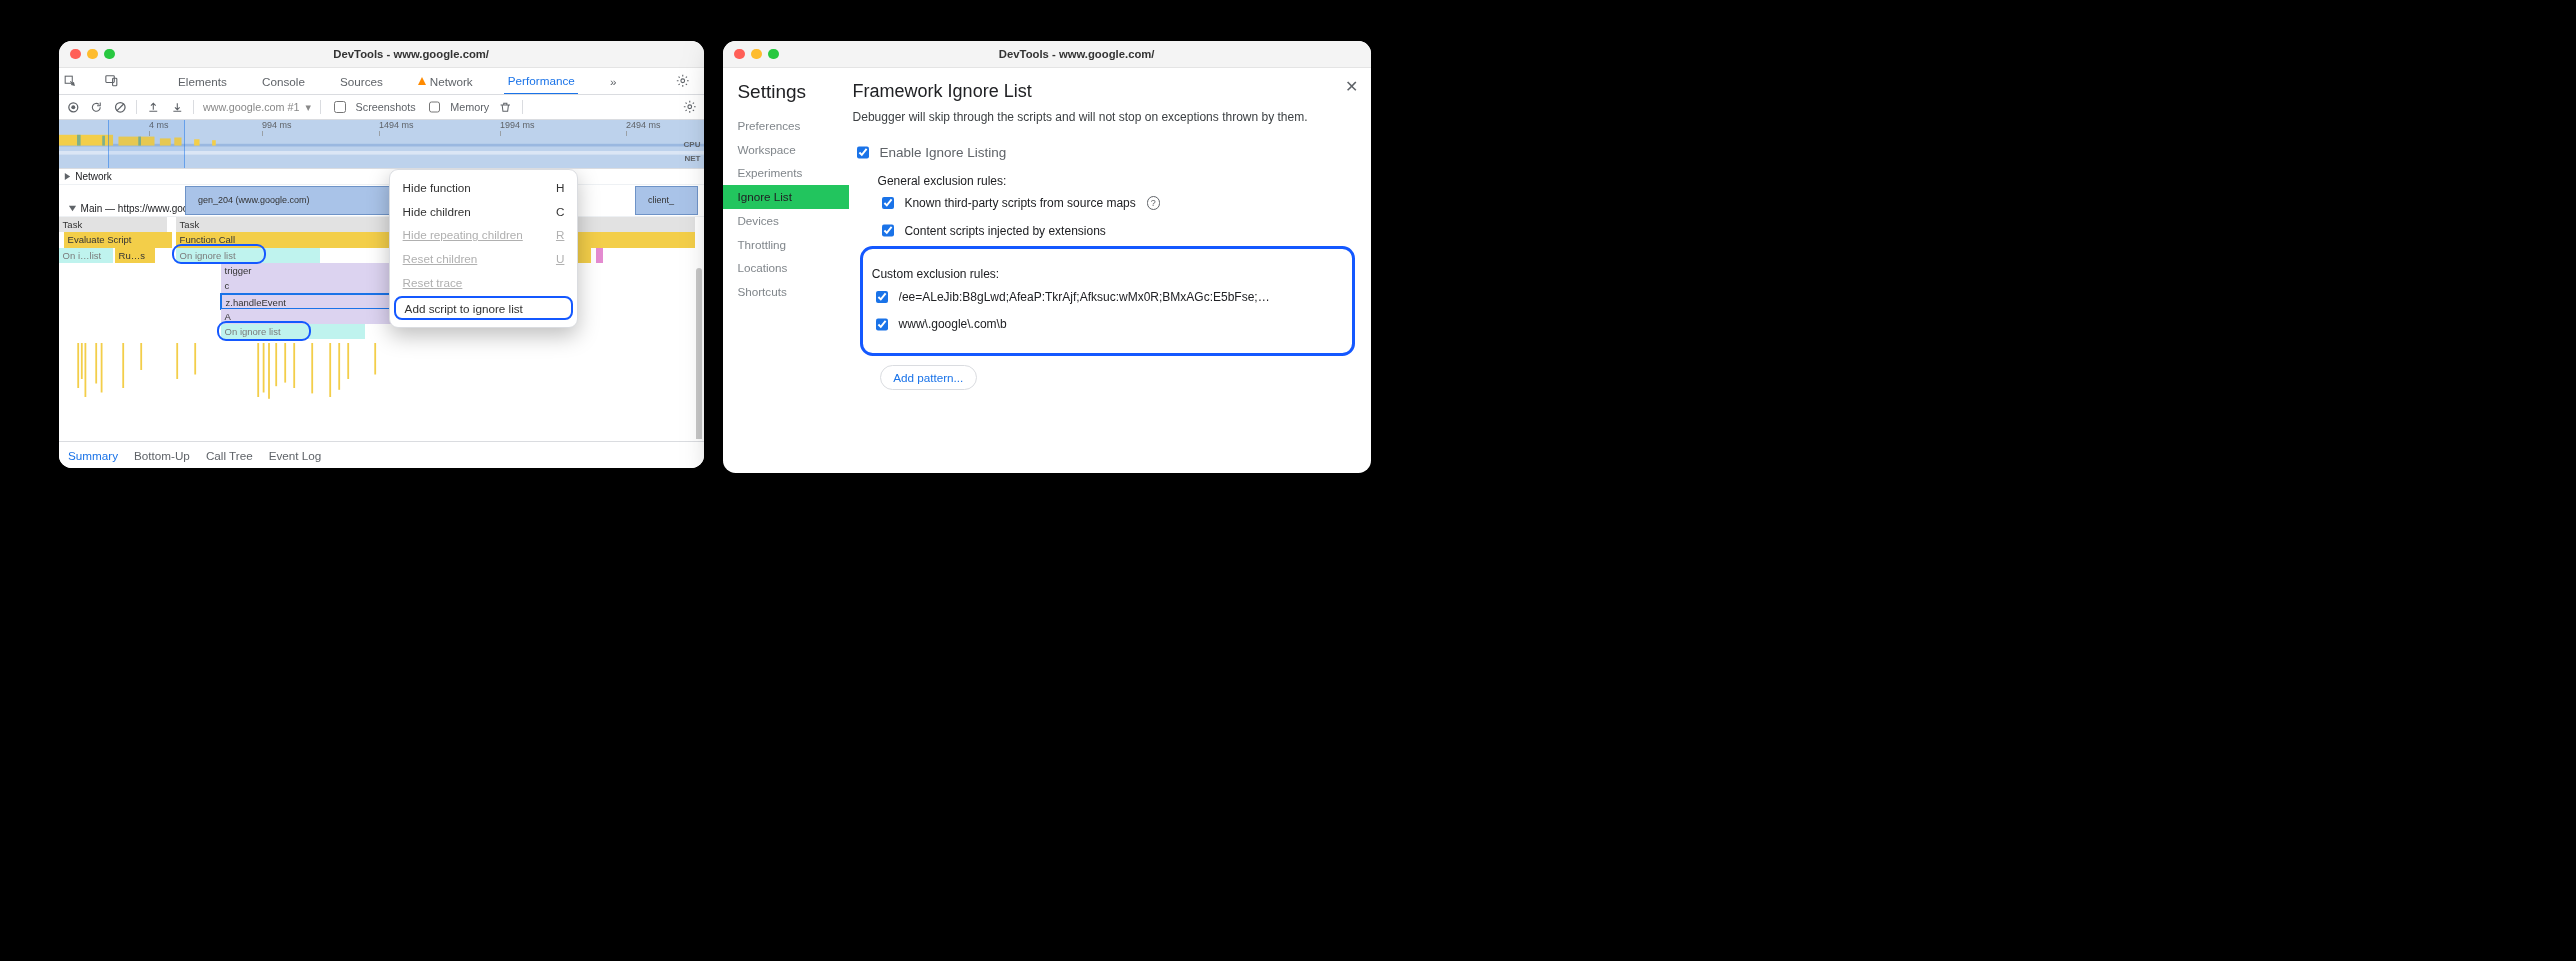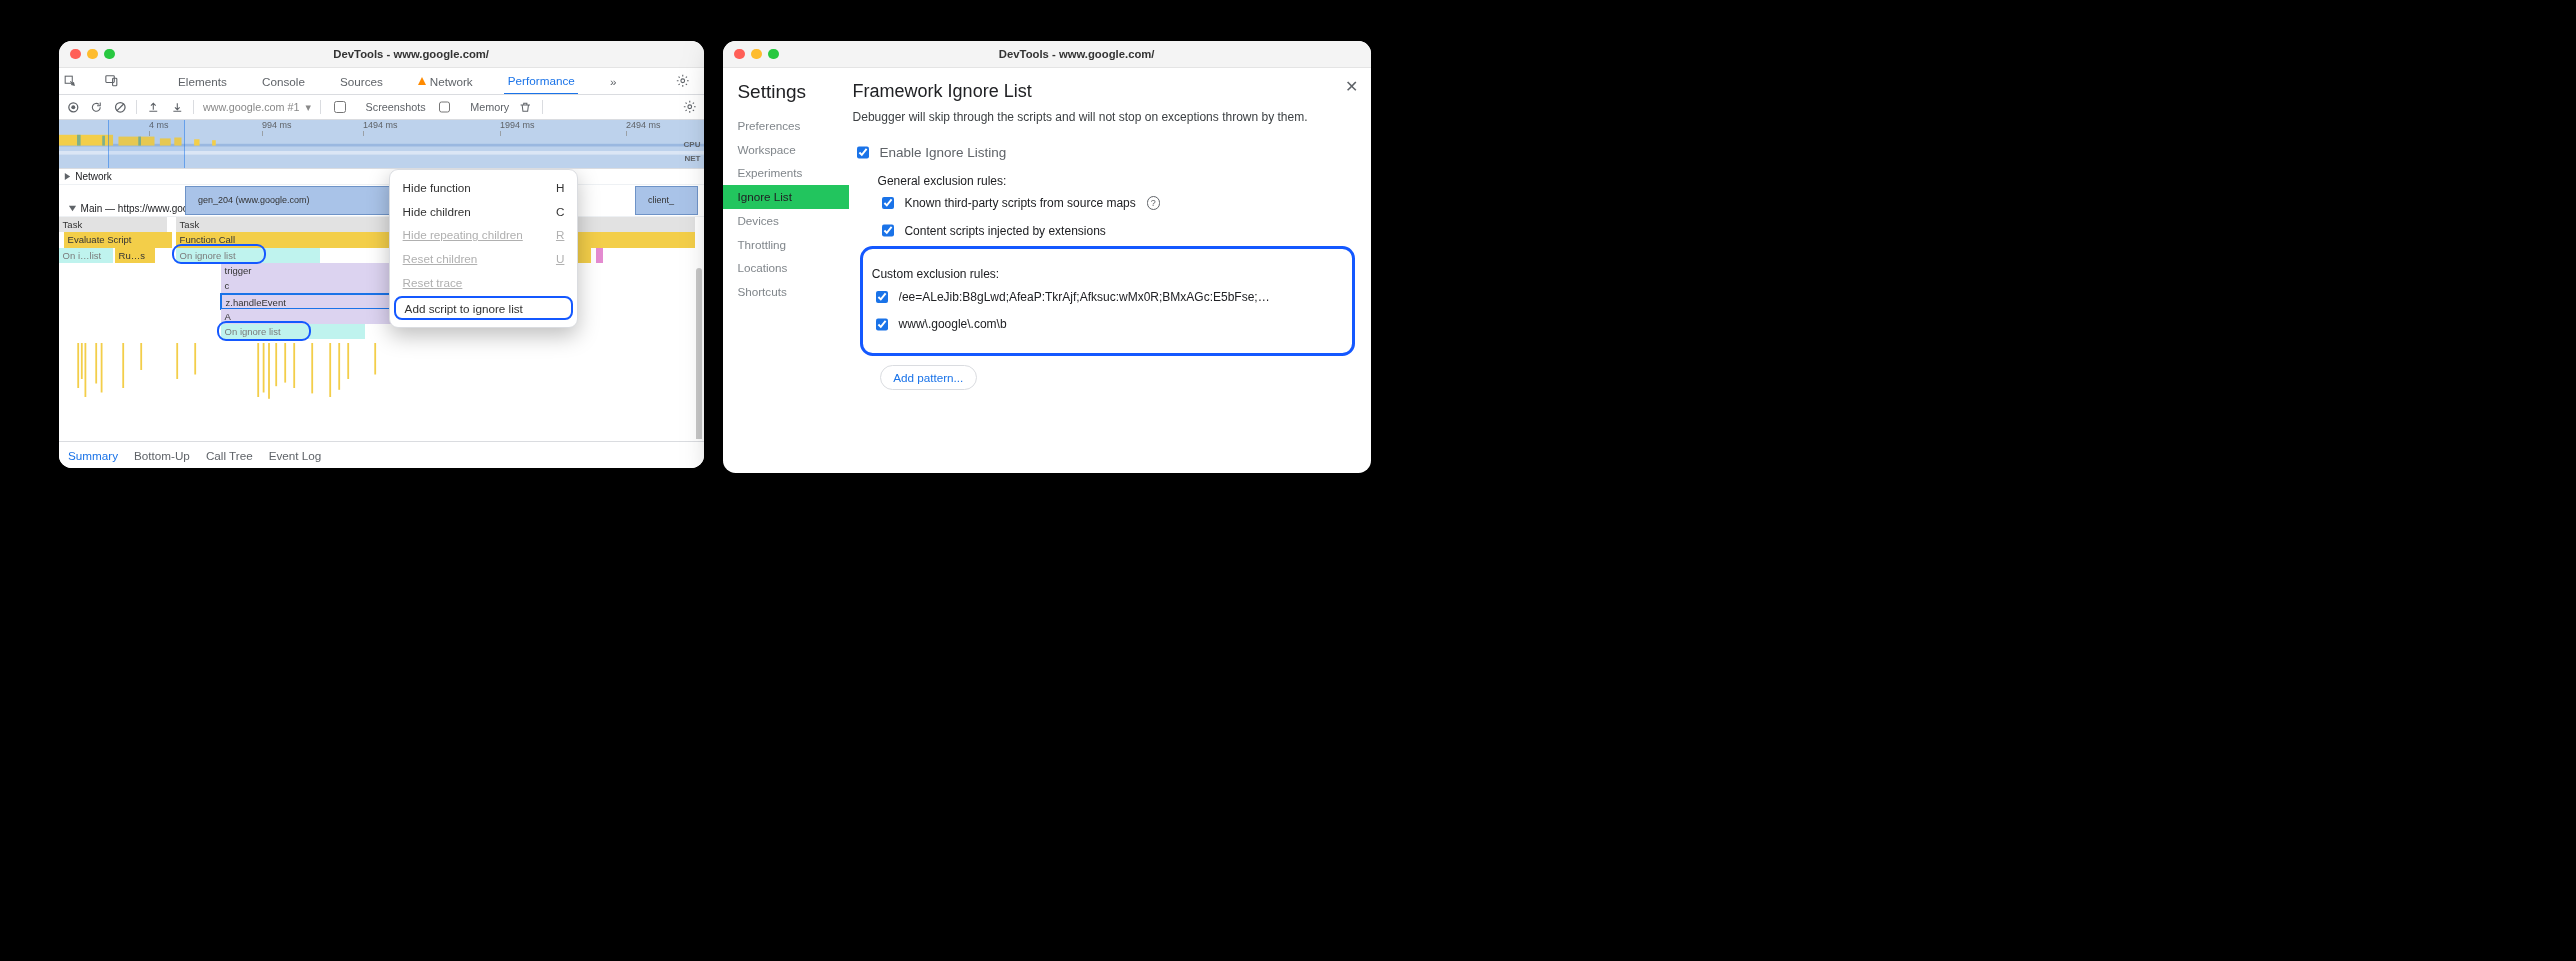--- a/index.html
+++ b/index.html
@@ -36,21 +36,21 @@
 
 .tabs{height:27px;display:flex;align-items:center;border-bottom:0.9px solid var(--border);padding:0 5.4px;gap:28px;font-size:11.7px;color:var(--muted);}
 .tabs .tab{padding:0 3.6px;height:100%;display:flex;align-items:center;gap:3.6px;cursor:pointer;}
 .tabs .tab.active{color:var(--blue);border-bottom:1.8px solid var(--blue);margin-bottom:-0.9px;}
 .tabs .warn-ic{width:0;height:0;border-left:4.5px solid transparent;border-right:4.5px solid transparent;border-bottom:8px solid #ff8a00;display:inline-block;}
 .tabs .spacer{flex:1;}
 .ic{width:14.4px;height:14.4px;display:inline-flex;align-items:center;justify-content:center;color:#5f6368;}
 
 .toolbar{height:25px;display:flex;align-items:center;gap:9px;padding:0 7.2px;border-bottom:0.9px solid var(--border);font-size:10.8px;color:var(--muted);}
 .toolbar .select{color:#888;}
-.toolbar .chk{display:flex;align-items:center;gap:17px;}
+.toolbar .chk{display:flex;align-items:center;gap:7px;}
 .toolbar .chk input{width:11.7px;height:11.7px;}
 .toolbar .sep{width:0.9px;height:14.4px;background:var(--border);}
 .toolbar .spacer{flex:1;}
 
 .overview{position:relative;height:49px;background:var(--overview);border-bottom:0.9px solid var(--border);}
 .overview .cpu-label,.overview .net-label{position:absolute;right:3.6px;font-size:8px;color:#5f6368;font-weight:600;}
 .overview .cpu-label{top:20px;}
 .overview .net-label{top:34px;}
 .overview .tick{position:absolute;top:0;font-size:9px;color:#5f6368;}
 .overview .tick::before{content:"";position:absolute;left:0;top:10.8px;width:0.9px;height:5.4px;background:#9aa0a6;}
@@ -206,21 +206,21 @@
           <svg viewBox="0 0 16 16" width="13.5" height="13.5">
             <circle cx="8" cy="8" r="2.2" fill="none" stroke="#5f6368" stroke-width="1.3"></circle>
             <path d="M8 1v2M8 13v2M1 8h2M13 8h2M3 3l1.4 1.4M11.6 11.6L13 13M13 3l-1.4 1.4M4.4 11.6L3 13" stroke="#5f6368" stroke-width="1.3"></path>
           </svg>
         </span>
   </div>
 
   <div class="overview">
     <span class="tick" style="left:90px">4 ms</span>
     <span class="tick" style="left:203px">994 ms</span>
-    <span class="tick" style="left:304px">1494 ms</span>
+    <span class="tick" style="left:320px">1494 ms</span>
     <span class="tick" style="left:441px">1994 ms</span>
     <span class="tick" style="left:567px">2494 ms</span>
     <div class="flame">
       <svg viewBox="0 0 716 26" preserveAspectRatio="none">
         <rect x="0" y="12" width="716" height="3" fill="#9ab8e0"></rect>
         <g fill="#f3ce49">
               <rect x="0" y="2" width="60" height="12"></rect>
               <rect x="66" y="4" width="40" height="10"></rect>
               <rect x="112" y="6" width="12" height="8"></rect>
               <rect x="128" y="5" width="8" height="9"></rect>

